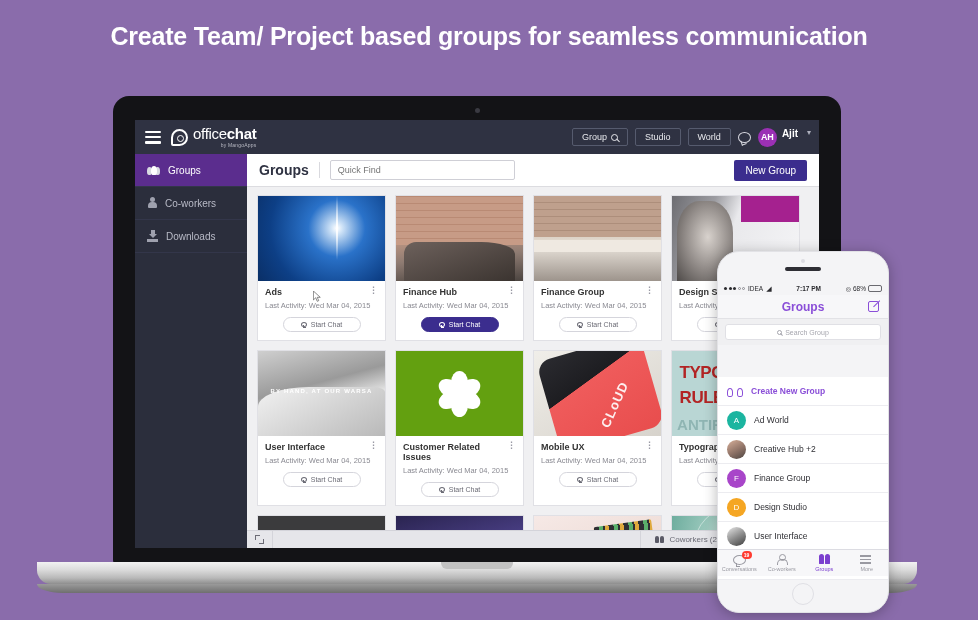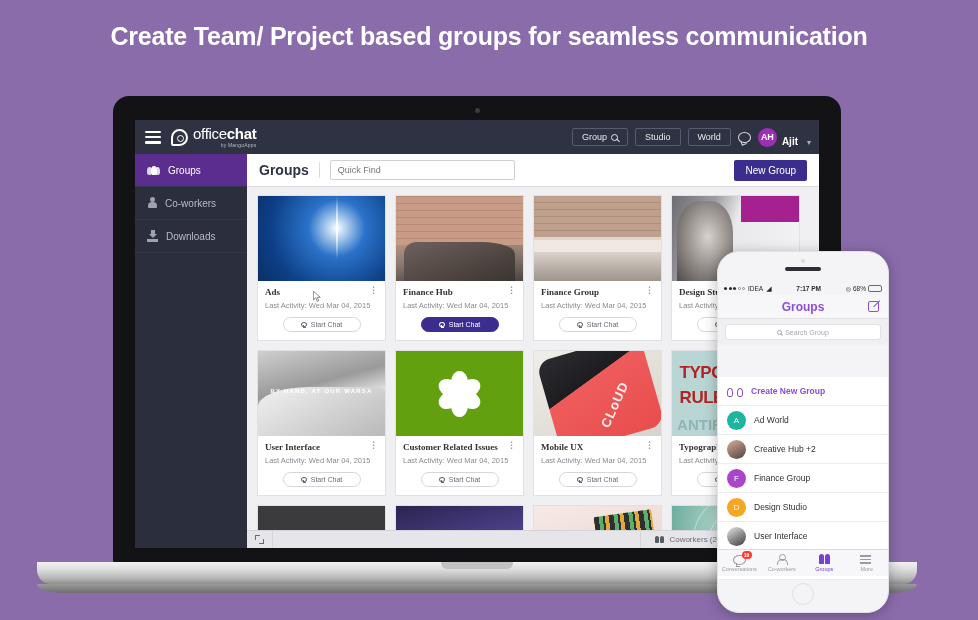--- a/index.html
+++ b/index.html
@@ -73,21 +73,21 @@
   .mag {
     width: 7px; height: 7px; border: 1.4px solid #e7e8ec; border-radius: 50%;
     position: relative; display: inline-block;
   }
   .mag::after { content: ""; position: absolute; right: -3px; bottom: -2px; width: 4px; height: 1.4px; background: #e7e8ec; transform: rotate(45deg); }
   .bubble-ico {
     width: 13px; height: 11px; border: 1.4px solid #d8d9e0; border-radius: 50%;
     position: relative; cursor: pointer;
   }
   .bubble-ico::after { content: ""; position: absolute; left: 2px; bottom: -3px; width: 4px; height: 4px; border-left: 1.4px solid #d8d9e0; border-bottom: 1.4px solid #d8d9e0; transform: rotate(-20deg); }
-  .avatar-pill { display: flex; align-items: flex-end; gap: 5px; cursor: pointer; }
+  .avatar-pill { display: flex; align-items: flex-start; gap: 5px; cursor: pointer; }
   .avatar {
     width: 19px; height: 19px; border-radius: 50%; background: #9b30b5; color: #fff;
     font-size: 9px; font-weight: bold; display: flex; align-items: center; justify-content: center;
   }
   .uname { color: #fff; font-size: 10px; font-weight: bold; }
   .caret { color: #aeb0bd; font-size: 8px; margin-left: 4px; }
 
   
   .app-body { display: flex; height: 394px; }
   .sidebar { width: 112px; background: #2b2e3c; flex-shrink: 0; }
@@ -130,21 +130,21 @@
     margin-left: auto; background: #3b2d8e; color: #fff; font-size: 10px;
     padding: 5px 11px; border: none; border-radius: 2px; cursor: pointer; font-family: inherit;
   }
 
   .cards-area { flex: 1; overflow: hidden; padding: 8px 0 0 10px; position: relative; }
   .card-row { display: flex; gap: 9px; margin-bottom: 9px; }
   .card { width: 129px; background: #fff; border: 1px solid #e0e0e5; }
   .thumb { width: 100%; height: 85px; position: relative; overflow: hidden; }
   .card-body { padding: 6px 7px 8px; }
   .card-title { font-size: 9px; font-weight: bold; color: #333; display: flex; align-items: flex-start; }
-  .card-title span:first-child { flex: 1; font-family: Liberation Serif, serif; }
+  .card-title span:first-child { flex: 1; }
   .kebab { color: #9a9aa5; font-size: 9px; letter-spacing: 0; line-height: 0.7; cursor: pointer; }
   .card-meta { font-size: 7.5px; color: #8a8a92; margin-top: 4px; }
   .start-chat {
     margin: 7px auto 0; display: flex; align-items: center; justify-content: center; gap: 4px;
     width: 78px; height: 15px; border: 1px solid #d5d5dc; border-radius: 8px;
     font-size: 7px; color: #6b6b75; background: #fff; cursor: pointer; font-family: inherit;
   }
   .start-chat.hovered { background: #3b2d8e; border-color: #3b2d8e; color: #fff; }
   .sc-bub { width: 6px; height: 5px; border: 1px solid currentColor; border-radius: 50%; position: relative; }
   .sc-bub::after { content: ""; position: absolute; left: 1px; bottom: -2px; width: 2px; height: 2px; border-left: 1px solid currentColor; border-bottom: 1px solid currentColor; }

